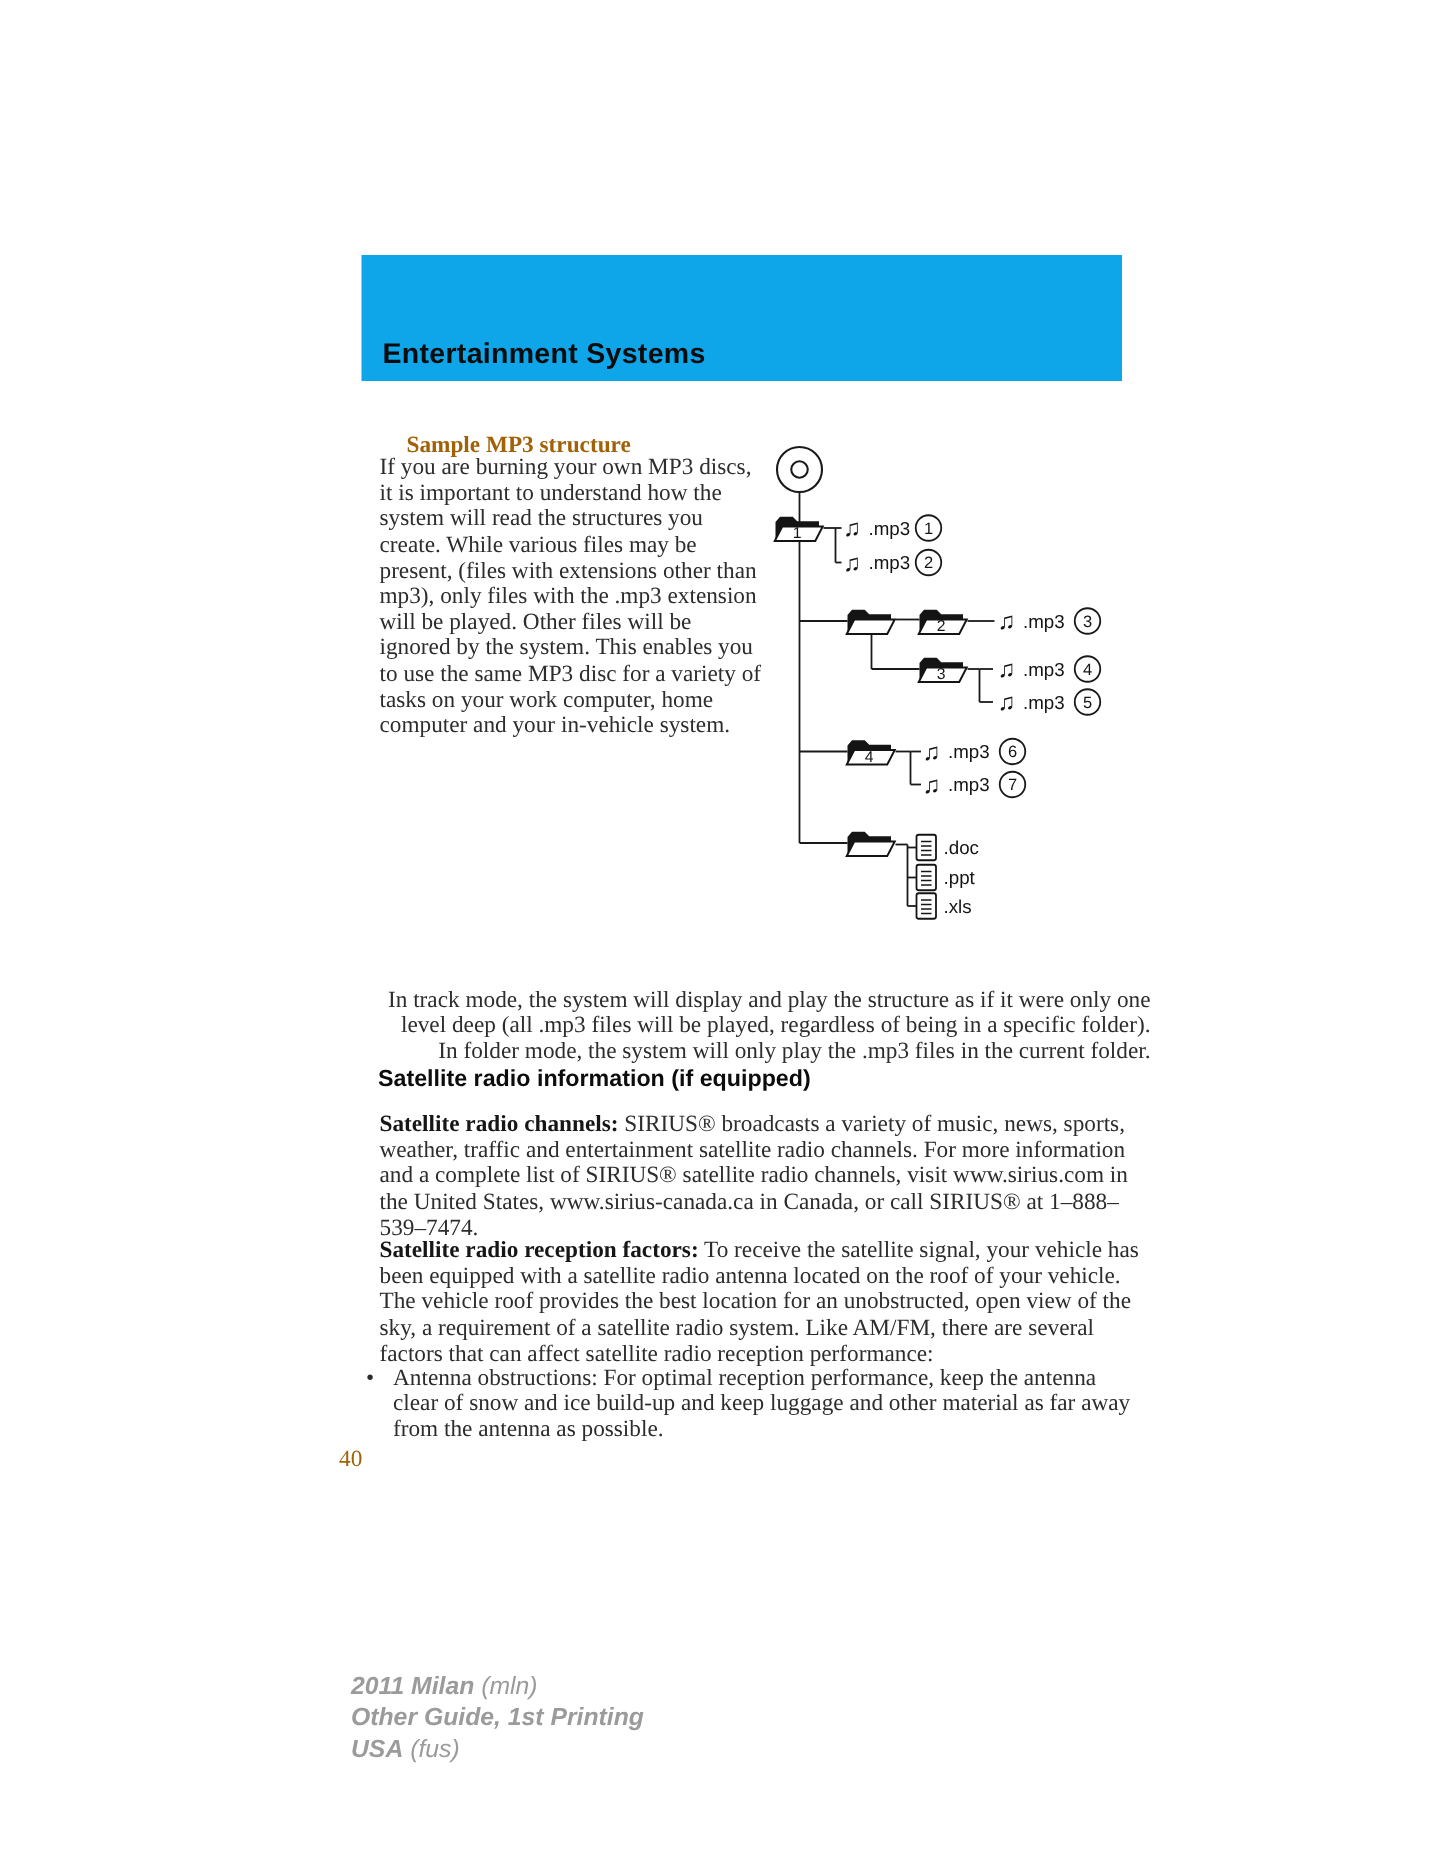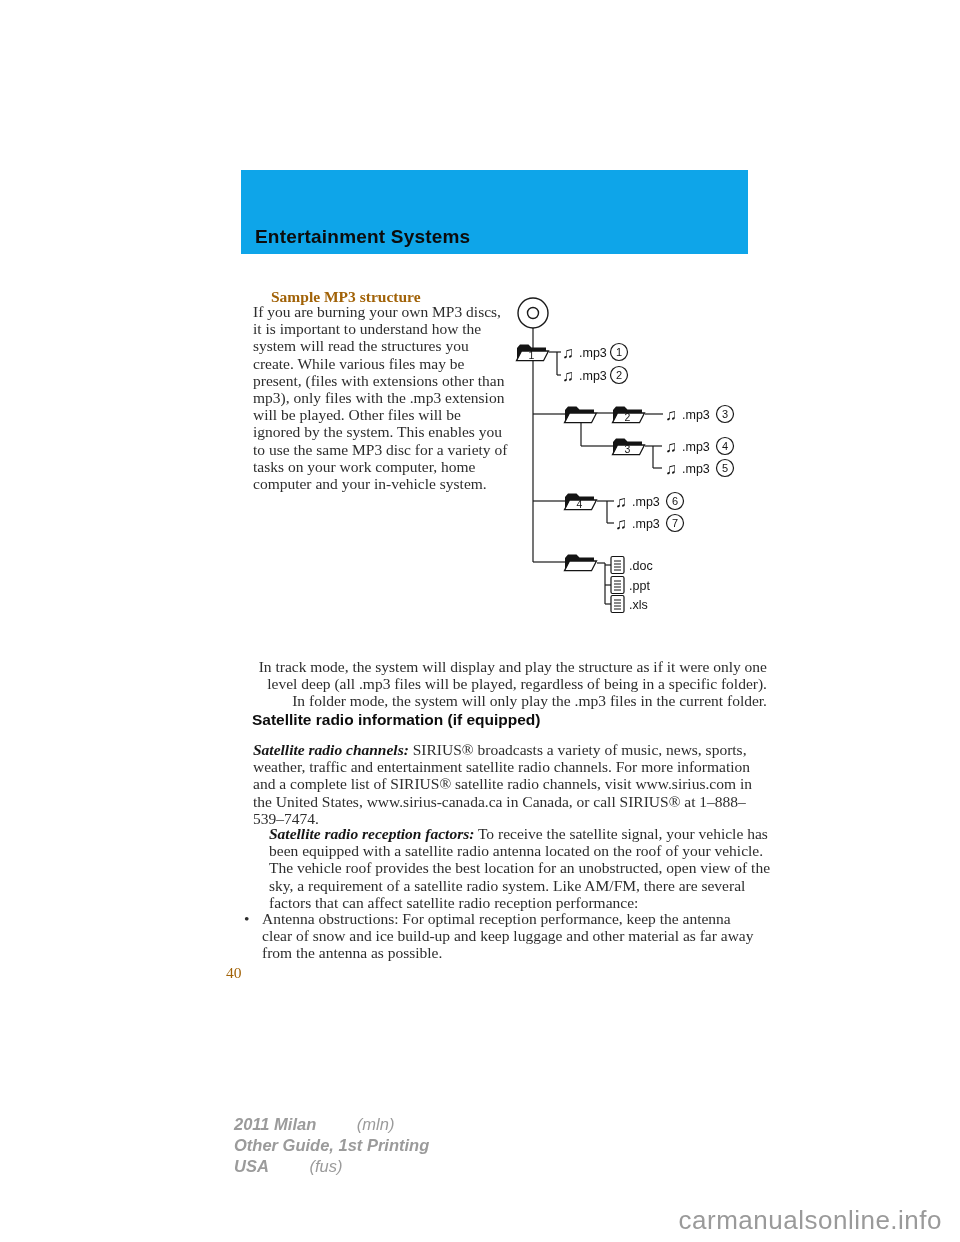--- a/index.html
+++ b/index.html
@@ -10,25 +10,25 @@
   .header-bar{position:absolute;left:241px;top:170px;width:507px;height:84px;background:#0ea5e9;}
   .header-title{position:absolute;left:14px;bottom:6px;
       font:bold 19px/1.1 "Liberation Sans",sans-serif;color:#0c0c0c;letter-spacing:.2px;}
 
   .h-serif{position:absolute;left:253px;top:270px;margin:18px;
       font:bold 15.5px/1.1 "Liberation Serif",serif;color:#a16207;}
   .h-sans{position:absolute;left:252px;top:711px;margin:0;
       font:bold 15.5px/1.1 "Liberation Sans",sans-serif;color:#0c0c0c;}
 
   .para{position:absolute;margin:11px;font:15.5px/17.2px "Liberation Serif",serif;color:#2d2d2d;}
-  .para b{color:#161616;font-style:italic;}
+  .para b{color:#161616;}
   #intro-para{left:242px;top:292px;width:256px;}
   #track-para{left:242px;top:647px;width:514px;text-align:right;}
   #channels-para{left:242px;top:730px;width:514px;}
-  #reception-para{left:258px;top:814px;width:514px;}
+  #reception-para{left:242px;top:814px;width:514px;}
 
   .bullet-row{position:absolute;left:244px;top:910px;width:510px;display:flex;
       font:15.5px/17.2px "Liberation Serif",serif;color:#2d2d2d;}
   .bullet-row .bullet{width:18px;flex:0 0 18px;}
 
   .page-number{position:absolute;left:226px;top:964px;
       font:15.5px/1.1 "Liberation Serif",serif;color:#a16207;}
 
   .diagram{position:absolute;left:503px;top:292px;width:247px;height:330px;}
   .diagram svg{display:block;width:247px;height:330px;}
@@ -36,21 +36,21 @@
   .dg-text{font-family:"Liberation Sans",sans-serif;fill:#141414;}
   .mp3-label{font-size:12.5px;}
   .note{font-size:16px;}
   .badge-num{font-size:11px;text-anchor:middle;}
   .folder-num{font-size:10.5px;text-anchor:middle;}
   .doc-label{font-size:12.5px;}
 
   .footer{position:absolute;left:214px;top:1114px;color:#9b9b9b;
       font:italic 16.5px/21px "Liberation Sans",sans-serif;}
   .footer b{font-weight:bold;margin-left:20px;}
-  .footer span{font-weight:normal;margin-left:36px;}
+  .footer span{font-weight:normal;}
 
   .watermark{position:absolute;right:18px;top:1206px;color:#9a9a9a;
       font:26px/1.1 "Liberation Sans",sans-serif;letter-spacing:.5px;}
 </style>
 </head>
 <body>
 
 <div class="page">
 
   <div class="header-bar">
@@ -226,15 +226,14 @@
   </div>
 
   <div class="page-number">40</div>
 
   <div class="footer">
     <div class="footer-line"><b>2011 Milan</b><span> (mln)</span></div>
     <div class="footer-line"><b>Other Guide, 1st Printing</b><span></span></div>
     <div class="footer-line"><b>USA</b><span> (fus)</span></div>
   </div>
 
-  <div class="watermark">carmanualsonline.info</div>
 
 </div>
 
 </body></html>

